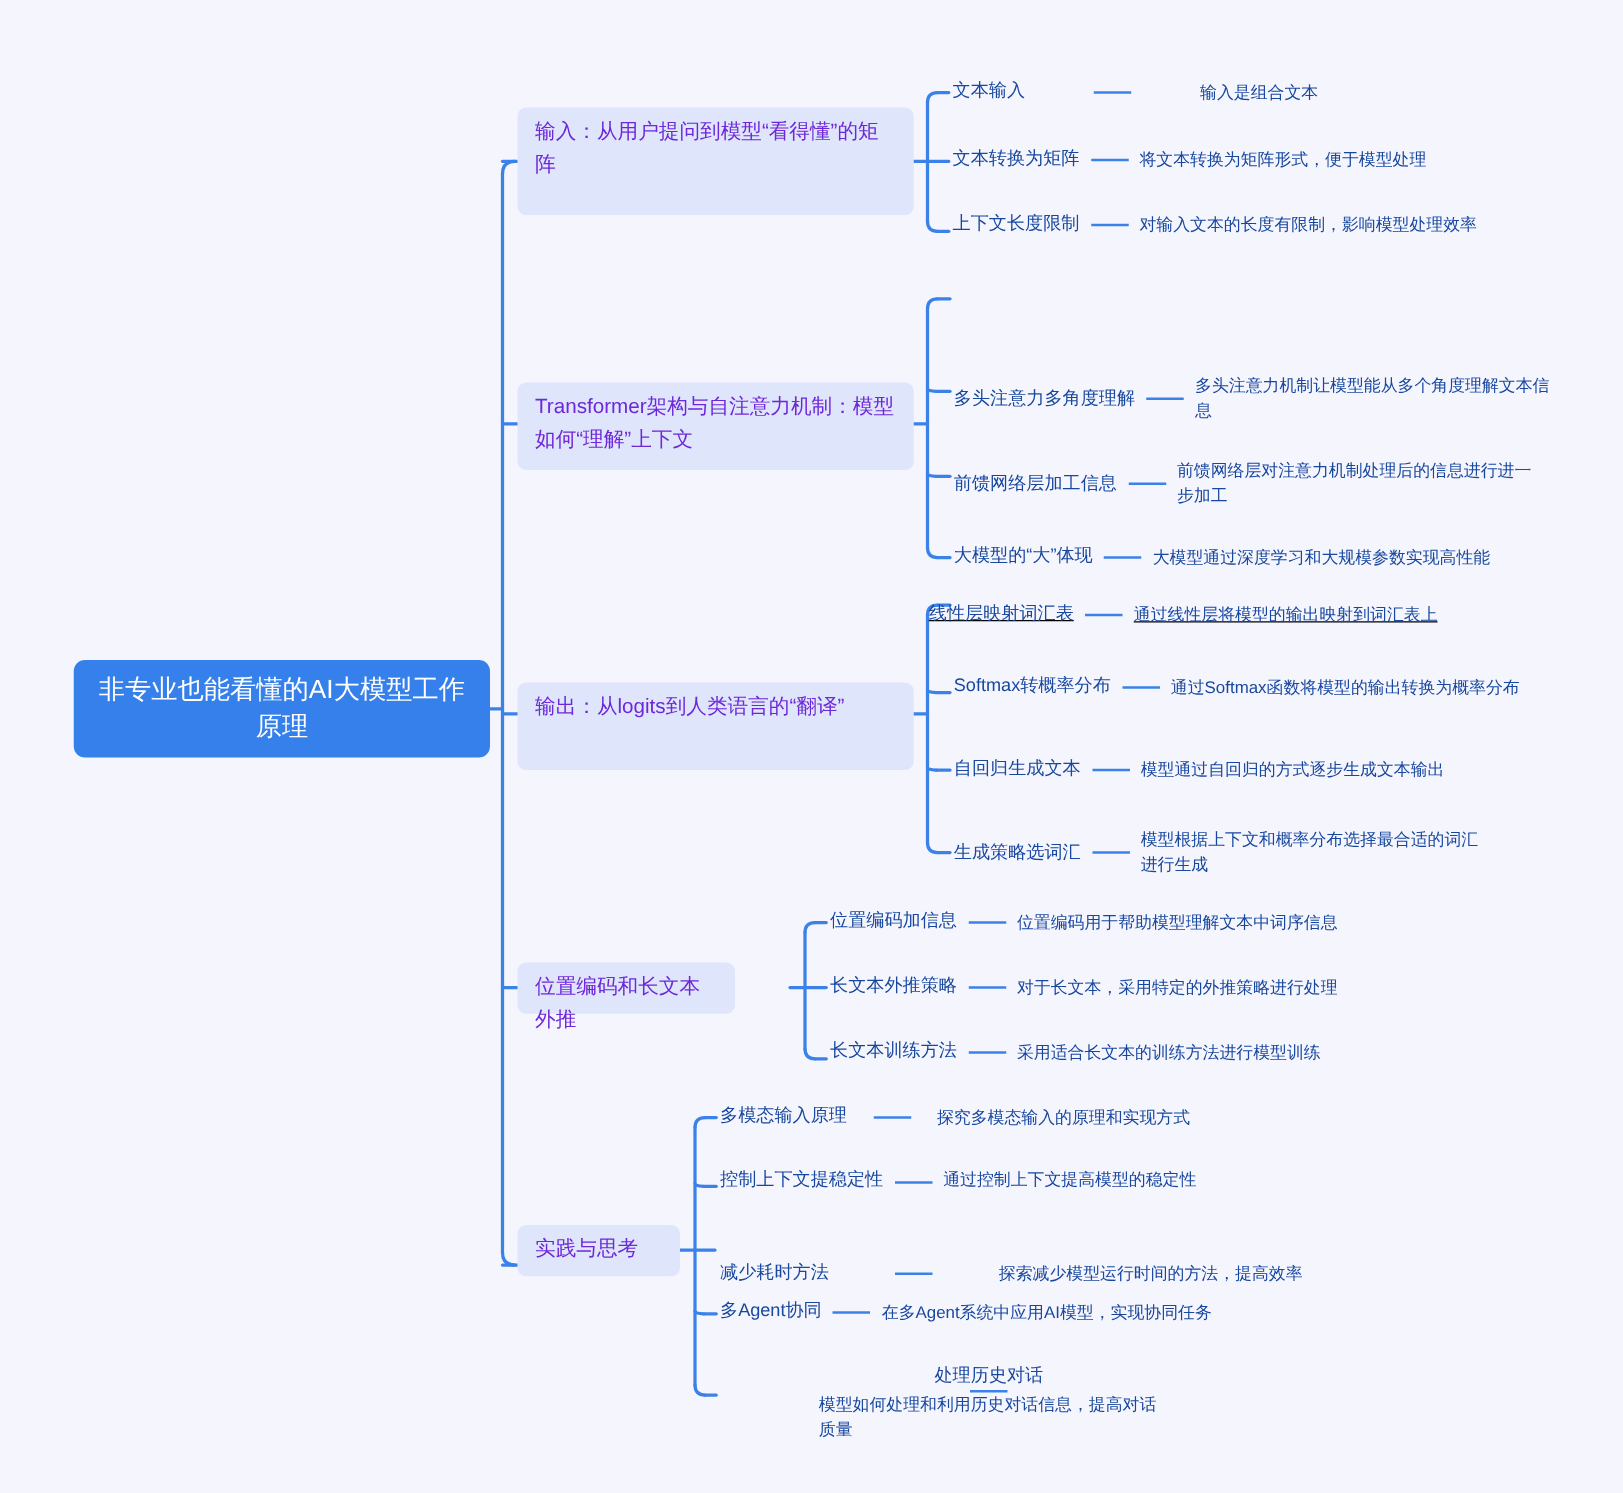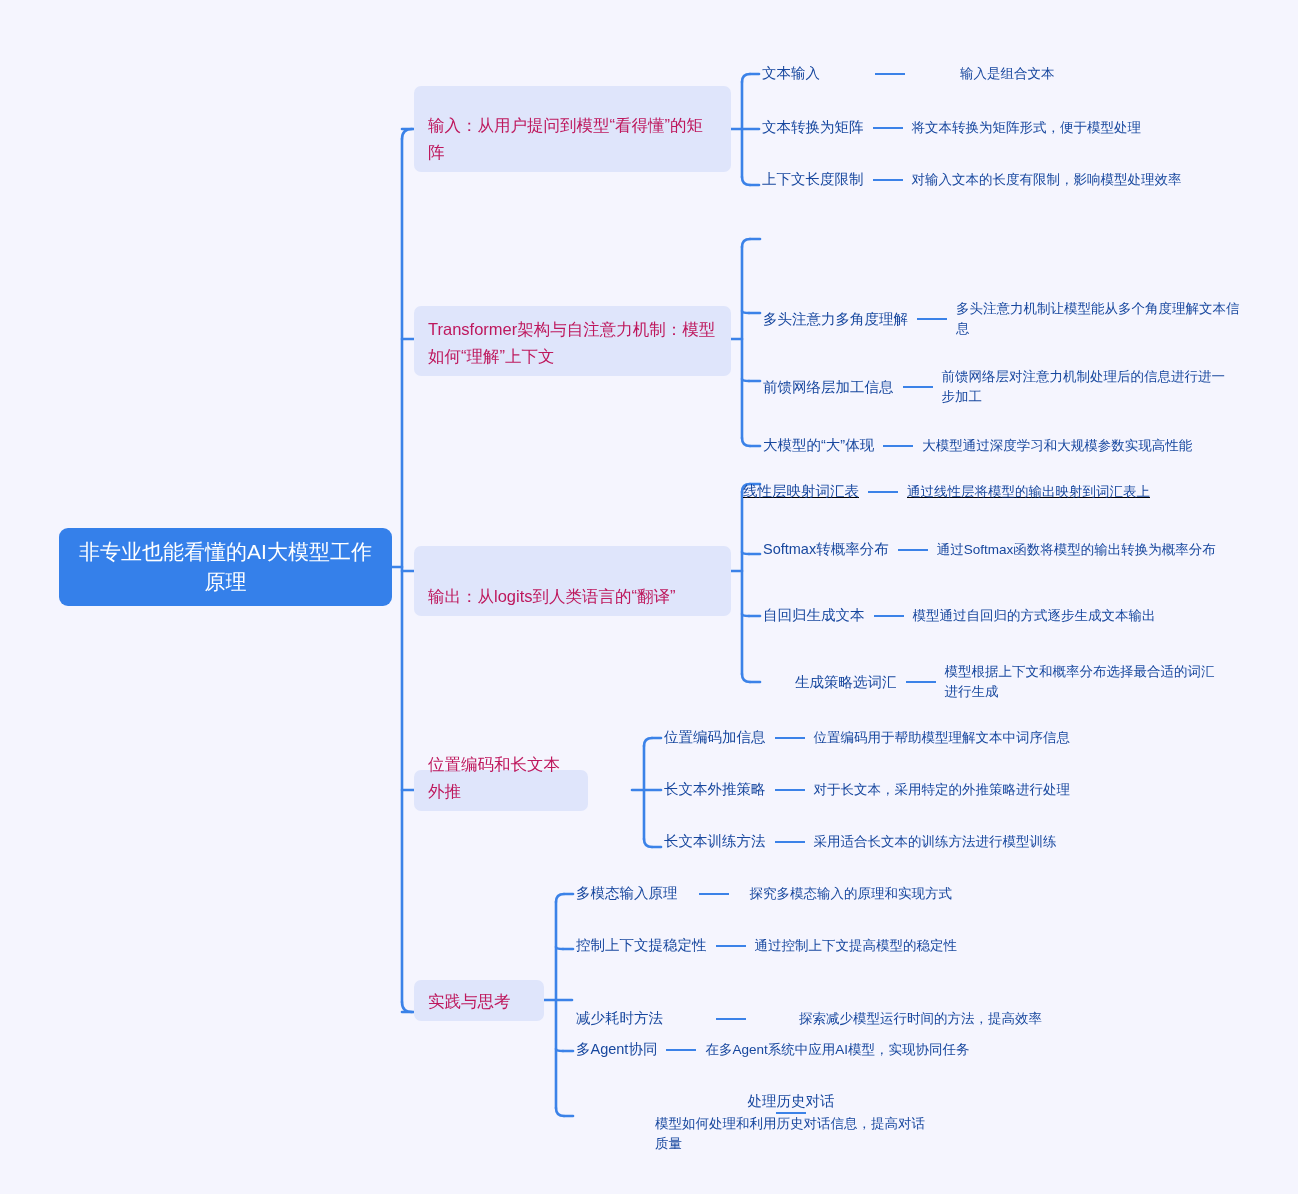--- a/index.html
+++ b/index.html
@@ -20,25 +20,25 @@
     font-size:21px;
     line-height:30px;
     text-align:center;
     display:flex;align-items:center;justify-content:center;
     padding:0 14px;
     box-sizing:border-box;
   }
   .branch{
     position:absolute;
     background:#dfe5fb;
-    color:#be185d;
+    color:#6d28d9;
     border-radius:7px;
     font-size:16.5px;
     line-height:27px;
-    display:flex;align-items:flex-end;
+    display:flex;align-items:flex-start;
     padding:6px 14px;
     box-sizing:border-box;
   }
   .leaf{position:absolute;display:flex;align-items:center;}
   .leaf-title{
     color:#17479e;
     font-size:14.5px;
     line-height:21px;
     white-space:nowrap;
   }
@@ -190,21 +190,21 @@
   <div class="leaf" style="left:763px;top:605px;">
     <span class="leaf-title">自回归生成文本</span>
     <span class="dash"></span>
     <span class="leaf-desc nowrap">模型通过自回归的方式逐步生成文本输出</span>
   </div>
   <div class="leaf" style="left:763px;top:539px;width:480px;align-items:center;">
     <span class="leaf-title">Softmax转概率分布</span>
     <span class="dash"></span>
     <span class="leaf-desc" style="width:290px;">通过Softmax函数将模型的输出转换为概率分布</span>
   </div>
-  <div class="leaf" style="left:763px;top:662px;width:470px;align-items:center;margin-left:32px;">
+  <div class="leaf" style="left:763px;top:662px;width:470px;align-items:center;">
     <span class="leaf-title">生成策略选词汇</span>
     <span class="dash"></span>
     <span class="leaf-desc" style="width:280px;">模型根据上下文和概率分布选择最合适的词汇进行生成</span>
   </div>
 
   <div class="branch" style="left:414px;top:770px;width:174px;height:41px;">
     <span>位置编码和长文本外推</span>
   </div>
   <div class="leaf" style="left:664px;top:727px;">
     <span class="leaf-title">位置编码加信息</span>
@@ -223,21 +223,21 @@
   </div>
 
   <div class="branch" style="left:414px;top:980px;width:130px;height:41px;">
     <span>实践与思考</span>
   </div>
   <div class="leaf" style="left:576px;top:883px;gap:12px;">
     <span class="leaf-title">多模态输入原理</span>
     <span class="dash"></span>
     <span class="leaf-desc nowrap">探究多模态输入的原理和实现方式</span>
   </div>
-  <div class="leaf" style="left:576px;top:935px;">
+  <div class="leaf" style="left:576px;top:935px;font-family:Liberation Mono, monospace;">
     <span class="leaf-title">控制上下文提稳定性</span>
     <span class="dash"></span>
     <span class="leaf-desc nowrap">通过控制上下文提高模型的稳定性</span>
   </div>
   <div class="leaf" style="left:576px;top:1008px;gap:44px;">
     <span class="leaf-title">减少耗时方法</span>
     <span class="dash"></span>
     <span class="leaf-desc nowrap">探索减少模型运行时间的方法，提高效率</span>
   </div>
   <div class="leaf" style="left:576px;top:1039px;">

